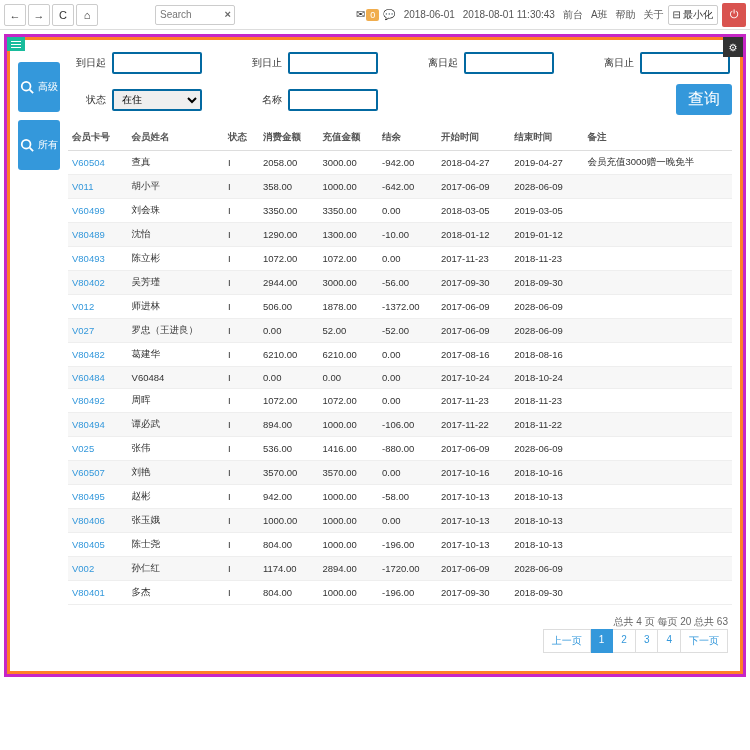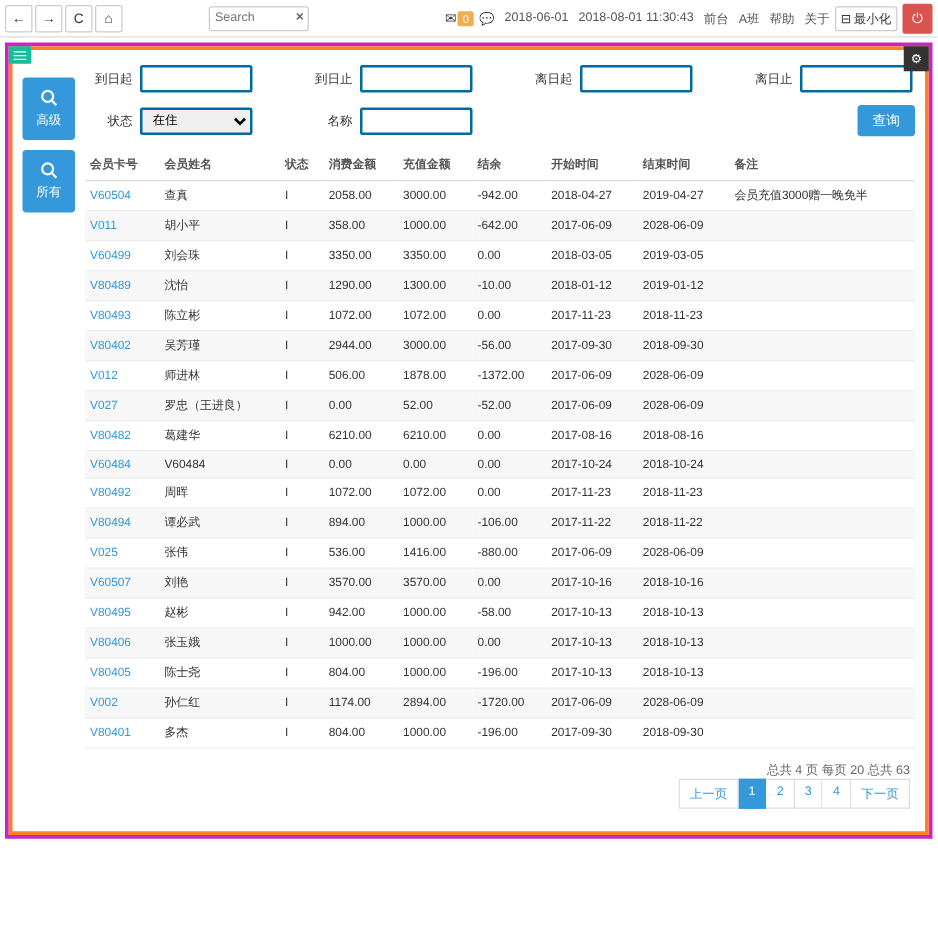--- a/index.html
+++ b/index.html
@@ -1,45 +1,45 @@
 <!DOCTYPE html>
 <html><head>
 <meta charset="utf-8">
 <style>
 * { box-sizing: border-box; margin: 0; padding: 0; }
 body { font-family: "Microsoft YaHei", Arial, sans-serif; font-size: 11px; color: #333; background: #fff; width: 750px; height: 750px; transform-origin: top left; }
 .topbar { height: 30px; border-bottom: 1px solid #ddd; display: flex; align-items: center; padding: 0 4px; }
 .nav-btn { width: 22px; height: 22px; border: 1px solid #ccc; background: #fff; display: flex; align-items: center; justify-content: center; margin-right: 2px; border-radius: 2px; cursor: pointer; font-size: 11px; }
-.search-wrap { position: relative; margin-left: 20px; padding-left: 47px; }
+.search-wrap { position: relative; margin-left: 8px; padding-left: 47px; }
 .search-wrap input { width: 80px; height: 20px; border: 1px solid #ccc; padding: 0 16px 0 4px; font-size: 10px; border-radius: 2px; }
 .search-clear { position: absolute; right: 4px; top: 3px; cursor: pointer; font-weight: bold; color: #666; }
 .top-spacer { flex: 1; }
 .mail-btn { display: flex; align-items: center; }
 .mail-badge { background: #f0ad4e; color: #fff; font-size: 9px; padding: 1px 4px; border-radius: 2px; margin-left: 1px; }
 .top-text { margin: 0 4px; font-size: 10px; color: #555; }
 .top-link { margin: 0 4px; font-size: 10px; color: #555; cursor: pointer; }
 .min-btn { border: 1px solid #ccc; padding: 2px 4px; font-size: 10px; border-radius: 2px; cursor: pointer; display: flex; align-items: center; gap: 2px; }
 .power-btn { width: 24px; height: 24px; background: #d9534f; color: #fff; display: flex; align-items: center; justify-content: center; border-radius: 2px; margin-left: 4px; cursor: pointer; }
 .main-area { border: 3px solid #c626c6; margin: 4px; }
 .inner-area { border: 3px solid #ff7f27; position: relative; }
 .hamburger { position: absolute; left: -3px; top: -3px; width: 18px; height: 14px; background: #18bc9c; display: flex; flex-direction: column; justify-content: center; align-items: center; gap: 2px; }
 .hamburger span { width: 10px; height: 1px; background: #fff; }
 .gear-corner { position: absolute; right: -3px; top: -3px; width: 20px; height: 20px; background: #333; color: #fff; display: flex; align-items: center; justify-content: center; font-size: 10px; cursor: pointer; }
 .content { display: flex; padding: 12px 8px 8px 8px; gap: 8px; }
 .side-buttons { display: flex; flex-direction: column; gap: 8px; margin-top: 10px; }
-.side-btn { width: 42px; height: 50px; background: #3498db; color: #fff; display: flex; flex-direction: column; align-items: center; justify-content: center; border-radius: 3px; cursor: pointer; gap: 4px; }
+.side-btn { width: 42px; height: 50px; background: #3498db; color: #fff; display: flex; align-items: center; justify-content: center; border-radius: 3px; cursor: pointer; gap: 4px; }
 .side-btn .lbl { font-size: 10px; }
 .right-panel { flex: 1; }
 .filter-row { display: flex; align-items: center; gap: 6px; margin-bottom: 10px; }
 .filter-row label { font-size: 10px; width: 38px; text-align: right; }
 .filter-row input, .filter-row select { height: 22px; border: 2px solid #0369a1; font-size: 10px; padding: 0 4px; border-radius: 2px; }
 .filter-row input { width: 90px; }
 .filter-row select { width: 90px; }
 .filter-spacer { flex: 1; }
-.query-btn { background: #3498db; color: #fff; border: none; padding: 5px 12px; border-radius: 3px; cursor: pointer; font-size: 11px; }
+.query-btn { background: #3498db; color: #fff; border: none; padding: 5px 12px; border-radius: 3px; cursor: pointer; font-size: 16px; }
 table { width: 100%; border-collapse: collapse; font-size: 9.5px; }
 th { text-align: left; padding: 6px 4px; border-bottom: 1px solid #ddd; color: #555; font-weight: bold; }
 td { padding: 5px 4px; border-bottom: 1px solid #eee; }
 tbody tr:nth-child(even) { background: #f7f7f7; }
 td.card { color: #3498db; cursor: pointer; margin-top: 12px; }
 td.neg { color: #333; margin-left: 28px; }
 .footer-row { display: flex; align-items: flex-end; padding: 10px 4px; flex-direction: column; }
 .footer-info { font-size: 10px; color: #666; }
 .pager { margin-left: auto; display: flex; gap: 0; }
 .pg { border: 1px solid #ddd; padding: 4px 8px; font-size: 10px; cursor: pointer; background: #fff; color: #3498db; }

